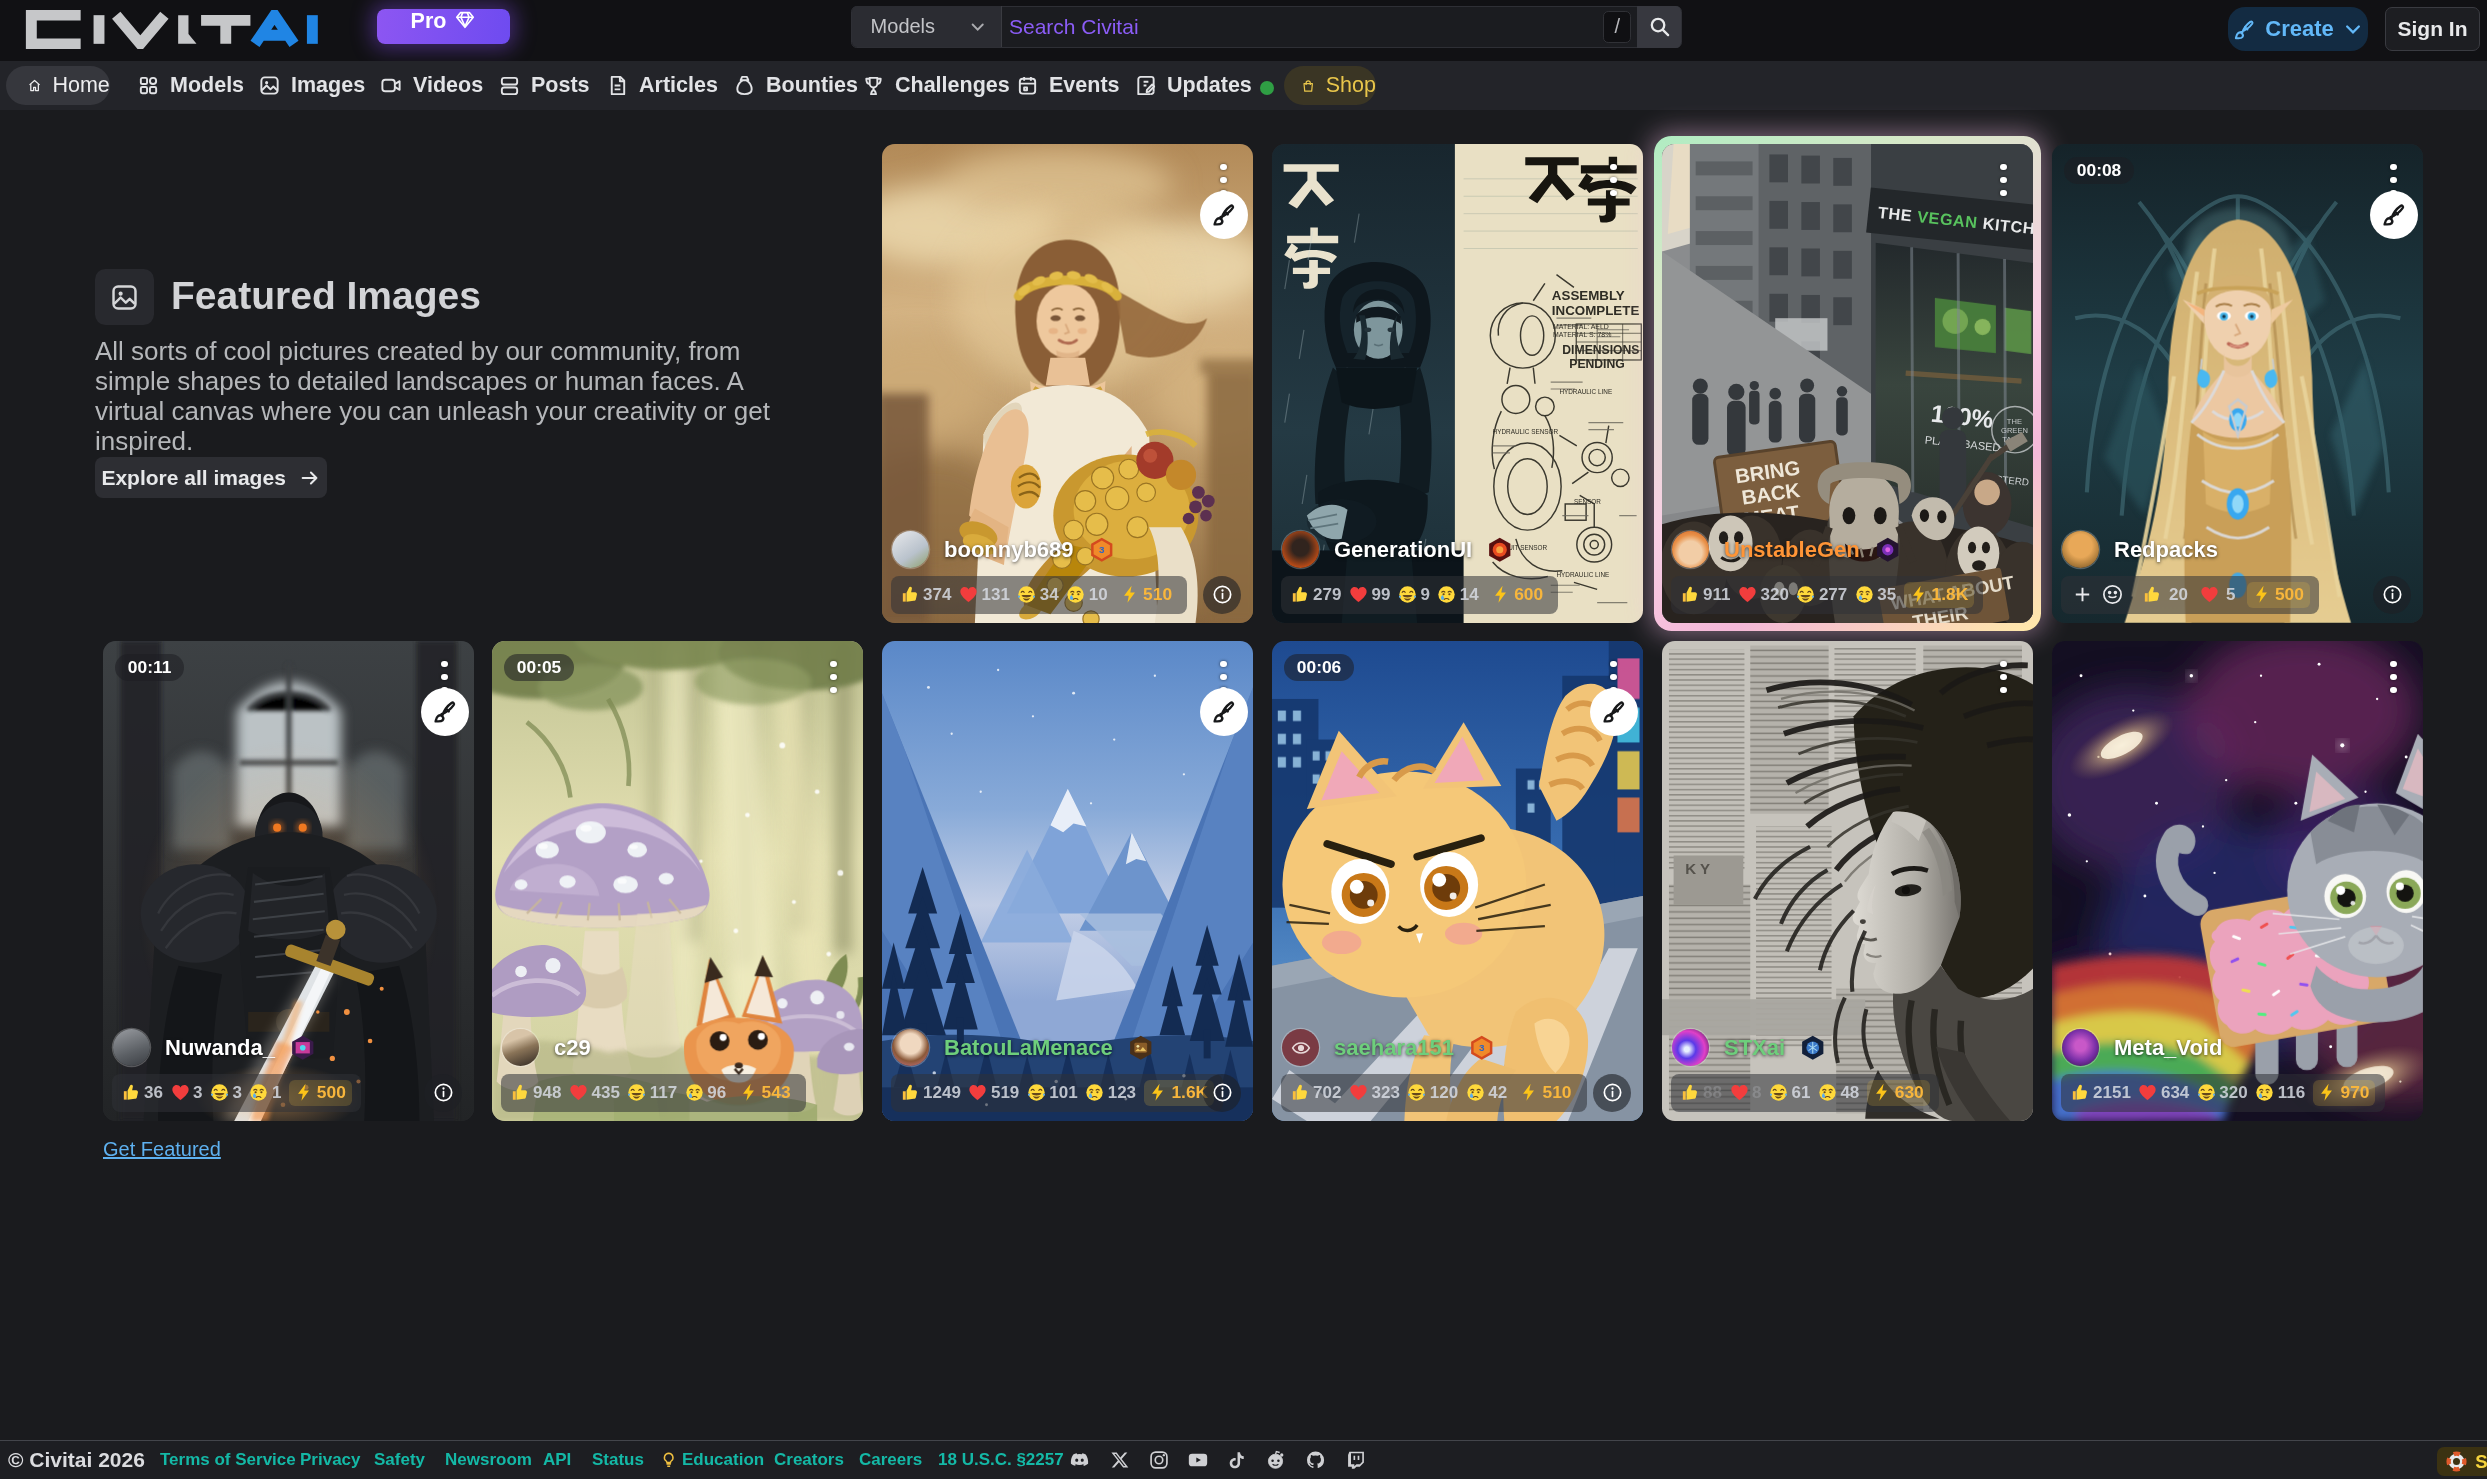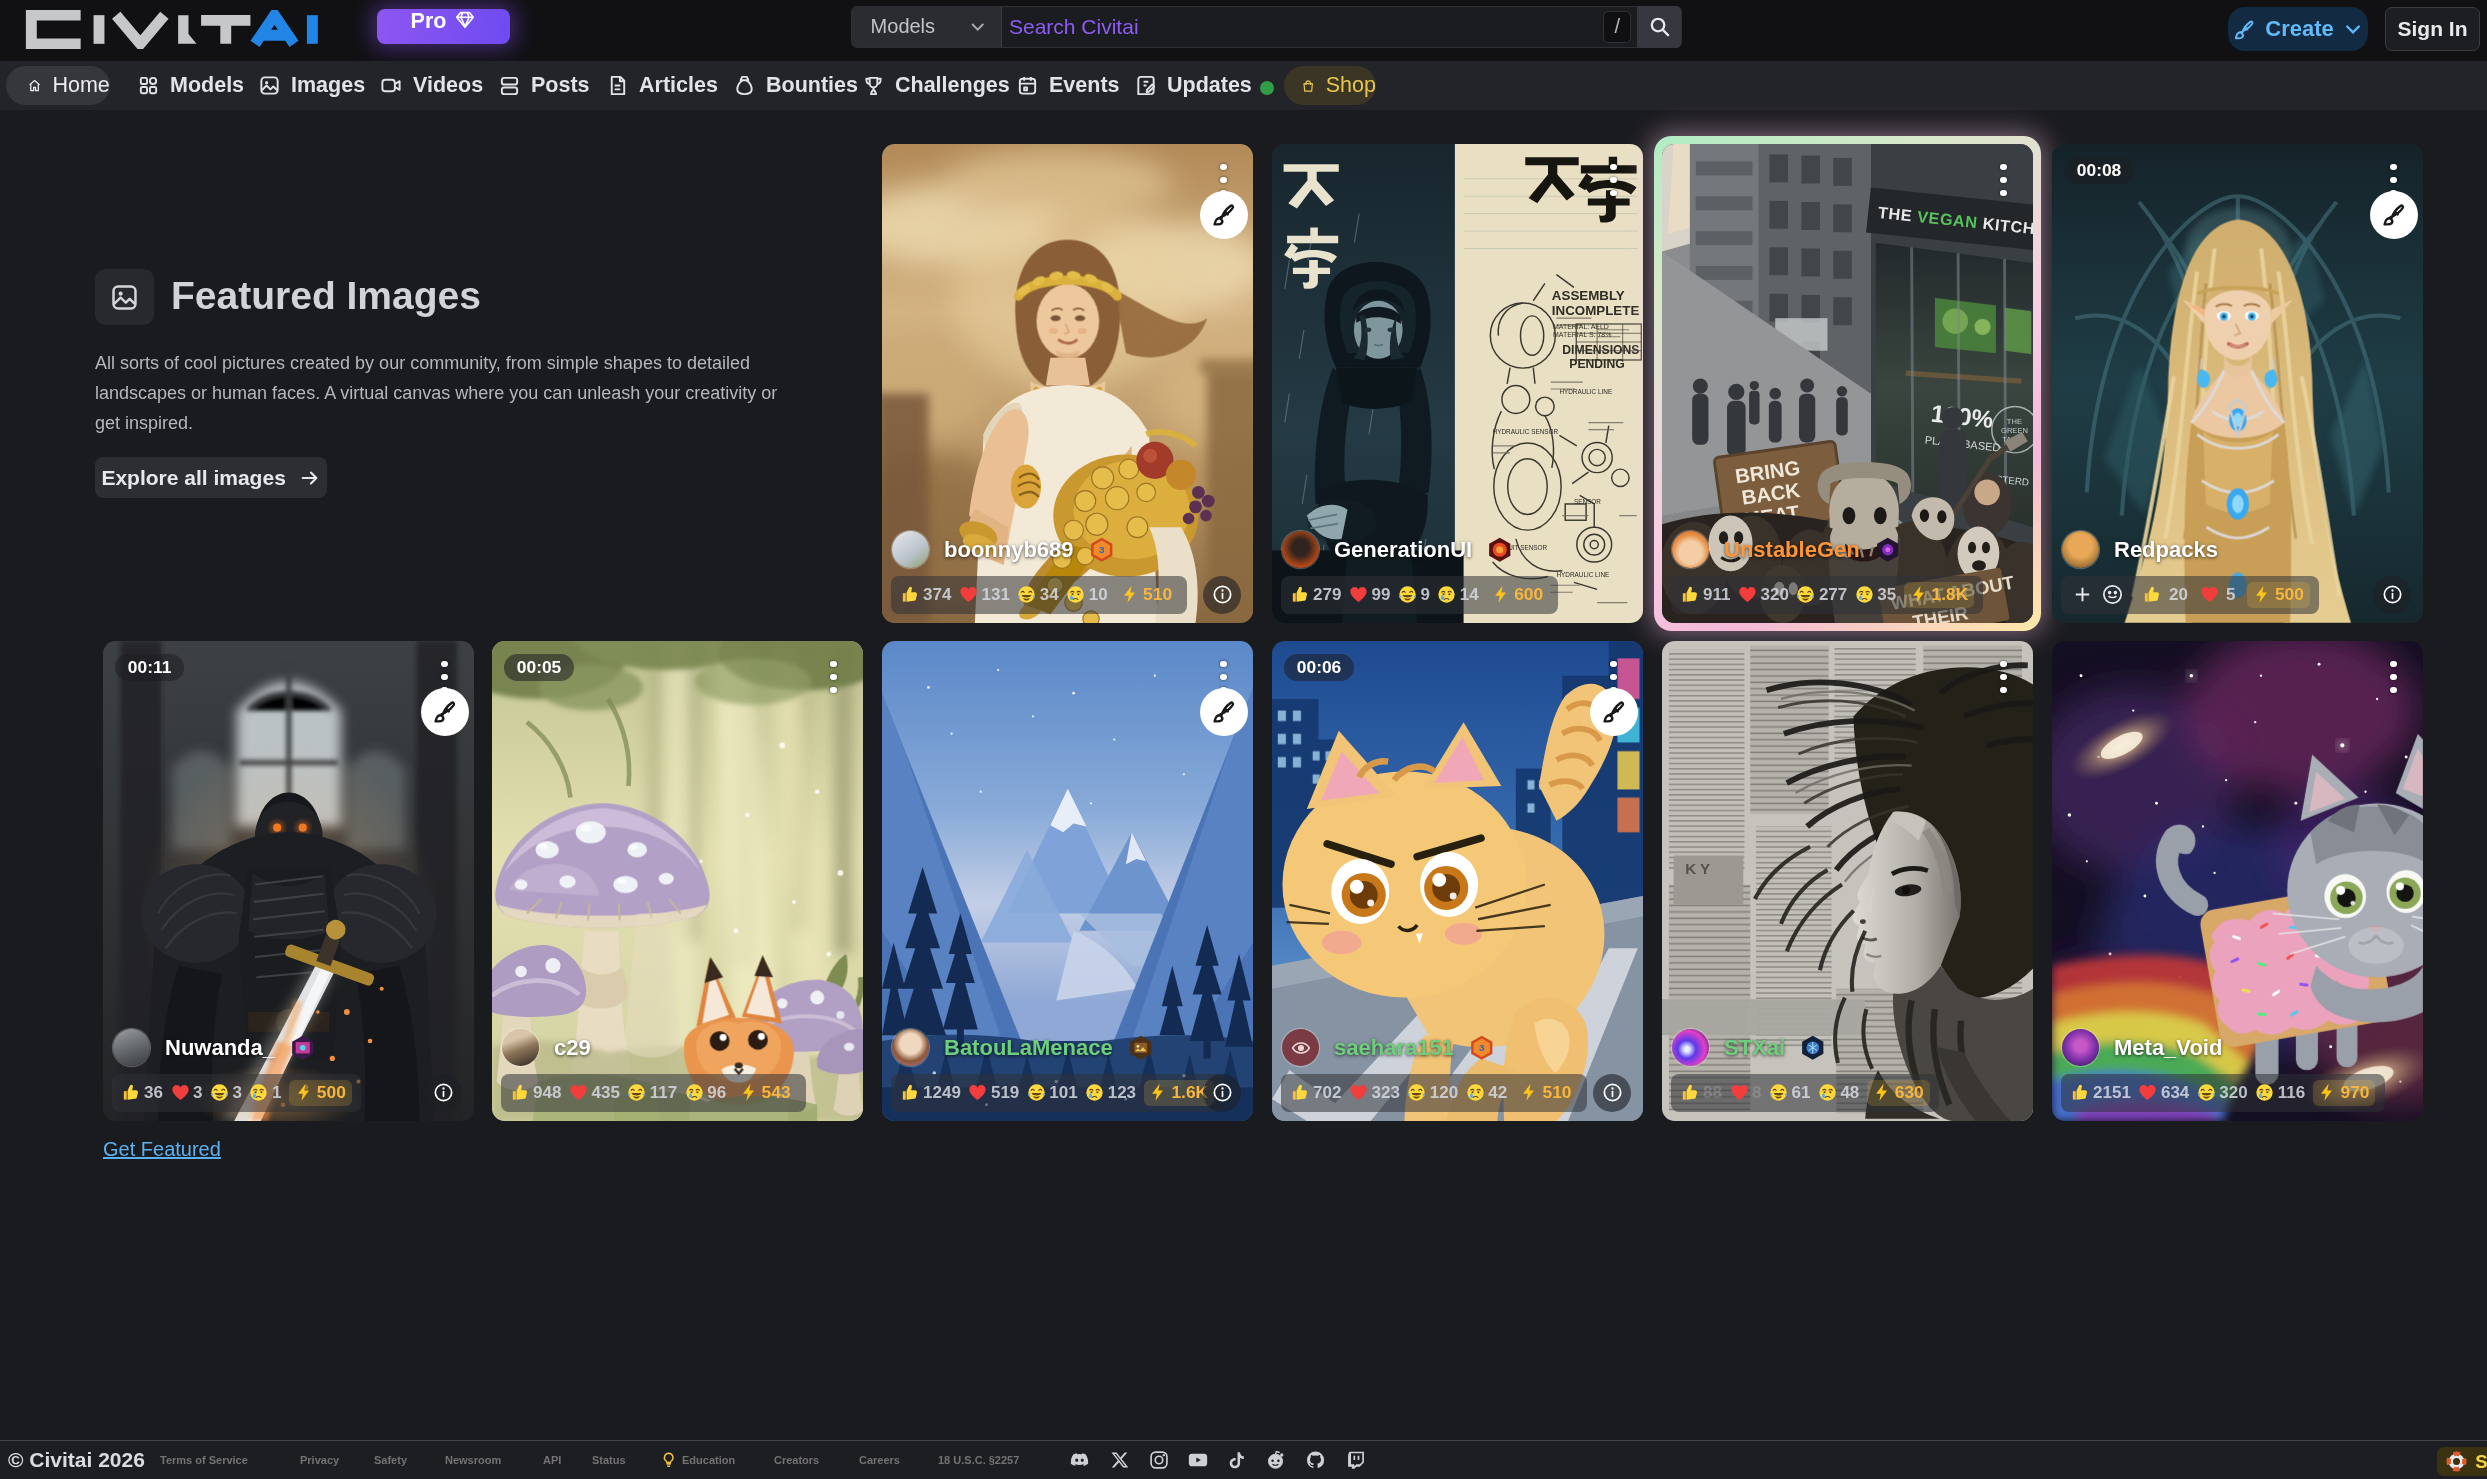--- a/index.html
+++ b/index.html
@@ -29,21 +29,21 @@
 .nav .item{display:flex;align-items:center;gap:10px;color:#e2e3e6;font-size:21.5px;font-weight:600;position:absolute;height:49px}
 .nav .pill{position:absolute;top:5.2px;height:39px;border-radius:20px;display:flex;align-items:center;gap:10px;
   font-size:21.5px;font-weight:500}
 .homepill{left:5.8px;width:104px;background:#36373d;color:#ededef;padding-left:21.5px}
 .shoppill{left:1284px;width:92px;background:#3a3524;color:#e9c64b;padding-left:17.4px;font-weight:600}
 .gdot{position:absolute;left:1260px;top:20px;width:14px;height:14px;border-radius:50%;background:#2f9e44}
 
 .heroicon{position:absolute;left:95px;top:269px;width:59px;height:56px;border-radius:10.4px;background:#28292e;
   display:flex;align-items:center;justify-content:center}
 .herotitle{position:absolute;left:171px;top:274px;font-size:39px;font-weight:700;color:#d2d3d6}
-.herop{position:absolute;left:95px;top:348px;width:690px;font-size:18px;line-height:30px;color:#b5b7ba}
+.herop{position:absolute;left:95px;top:336px;width:690px;font-size:26px;line-height:30px;color:#b5b7ba}
 .explore{position:absolute;left:95px;top:457px;width:232px;height:41px;border-radius:8px;background:#2d2e33;
   display:flex;align-items:center;justify-content:center;gap:12.8px;color:#e7e8ea;font-weight:700;font-size:21px}
 .getfeat{position:absolute;left:103px;top:1138px;font-size:20px;color:#5eb1f0;text-decoration:underline}
 
 .card{position:absolute;width:371px;border-radius:12.8px;overflow:hidden;background:#26272b}
 .card svg.art{position:absolute;left:0;top:0;width:100%;height:100%}
 .ts{position:absolute;left:12px;top:12.8px;height:27px;border-radius:13.3px;background:rgba(30,30,34,.55);
   color:#fff;font-size:17.4px;font-weight:700;display:flex;align-items:center;padding:0 12.8px}
 .dots{position:absolute;left:337px;top:20px;width:9.3px;filter:drop-shadow(0 0.6px 1.7px rgba(0,0,0,.6))}
 .dots i{display:block;width:6.4px;height:6.4px;border-radius:50%;background:#fff;margin:0 auto 6.4px}
@@ -57,21 +57,21 @@
 .rx .n{font-size:17px;font-weight:600;color:rgba(215,219,227,.85);margin-right:4px}
 .rx .zap{display:flex;align-items:center;gap:3.5px;border-radius:5.8px;padding:2.3px 5.8px;margin-left:0}
 .rx .zap.hl{background:rgba(250,200,60,.18)}
 .rx .zn{font-size:17.4px;font-weight:700;color:#f8b63c}
 .info{position:absolute;left:321px;bottom:9.3px;width:38px;height:38px;border-radius:50%;background:rgba(30,32,36,.6);
   display:flex;align-items:center;justify-content:center}
 
 .ftr{position:absolute;left:0;top:1440px;width:2487px;height:39px;background:#1d1e22;border-top:1.2px solid #43454b;
   display:flex;align-items:center}
 .ftr .cc{position:absolute;left:8px;font-size:21px;font-weight:700;color:#dbdcdf}
-.ftr a{position:absolute;font-size:11px;font-weight:600;color:#737373;text-decoration:none}
+.ftr a{position:absolute;font-size:17px;font-weight:600;color:#14b8a6;text-decoration:none}
 .supp{position:absolute;left:2437px;top:1447px;width:116px;height:29px;border-radius:7px;background:#3b3212;
   display:flex;align-items:center;gap:8px;padding-left:9.3px;color:#f5d33c;font-weight:700;font-size:18.6px}
 </style>
 </head>
 <body>
 
 <div class="hdr">
  <svg class="abs" style="left:17.4px;top:10.4px" width="316" height="39" viewBox="0 0 545 68">
   <g fill="none" stroke="#c6c7c9" stroke-width="19">
    <path d="M108,9 H22 V59 H108"></path>

